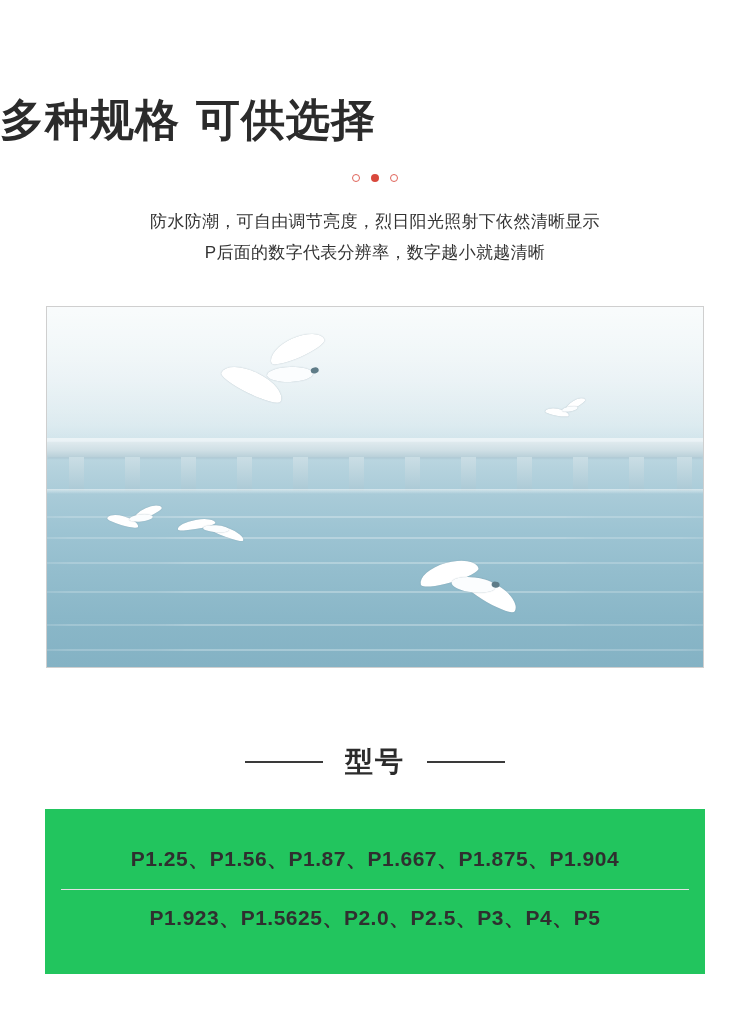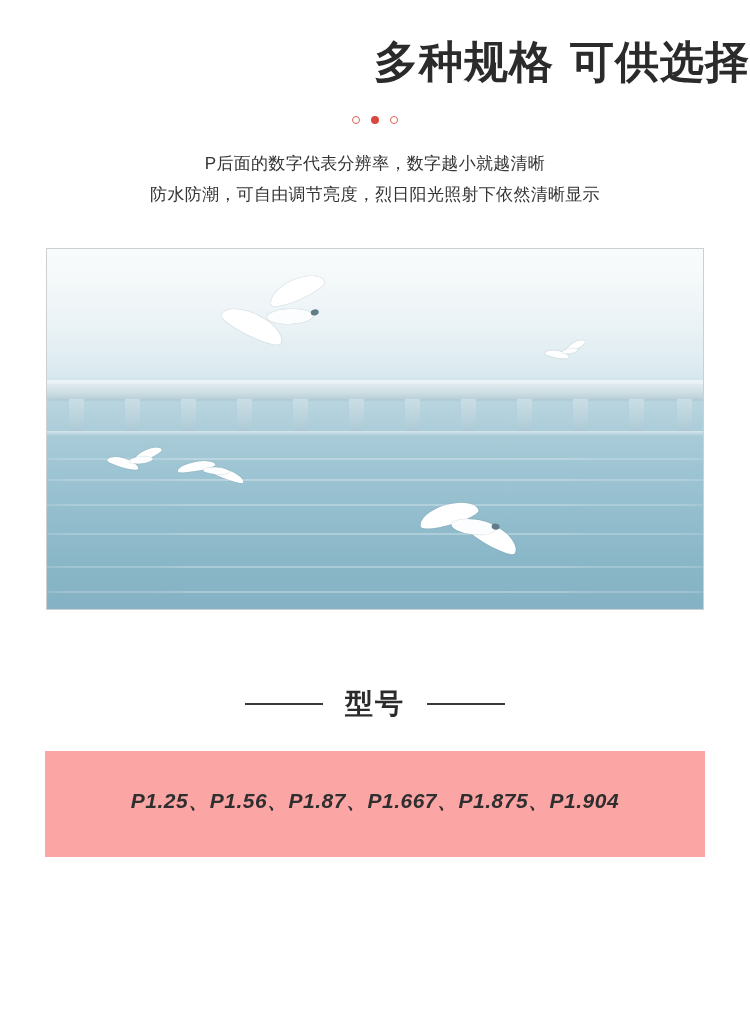--- a/index.html
+++ b/index.html
@@ -16,22 +16,22 @@
   }
   .page {
     position: relative;
     width: 750px;
     height: 1019px;
     background: #ffffff;
   }
 
   
   .headline {
-    text-align: right;
-    margin-top: 36px;
+    text-align: left;
+    margin-top: 94px;
     font-size: 44px;
     font-weight: 700;
     letter-spacing: 1px;
     color: #2b2b2b;
     line-height: 1.2;
   }
   .headline .gap {
     display: inline-block;
     width: 16px;
   }
@@ -183,24 +183,23 @@
     font-size: 28px;
     font-weight: 700;
     color: #2b2b2b;
     letter-spacing: 2px;
   }
 
   
   .model-panel {
     margin: 28px auto 0 auto;
     width: 660px;
-    background: #fca5a5;
+    background: #22c55e;
     padding: 22px 0 26px 0;
     box-sizing: border-box;
-    font-style: italic;
   }
   .model-row {
     text-align: center;
     font-size: 21px;
     font-weight: 700;
     color: #2f2f2f;
     letter-spacing: 0.5px;
     padding: 14px 10px 16px 10px;
     border-bottom: 1px solid #e2e2e2;
     margin: 0 16px;
@@ -218,22 +217,22 @@
     <span>多种规格</span><span class="gap"></span><span>可供选择</span>
   </div>
 
   <div class="dots">
     <span class="dot hollow"></span>
     <span class="dot solid"></span>
     <span class="dot hollow"></span>
   </div>
 
   <div class="subtitle">
+    <div>防水防潮，可自由调节亮度，烈日阳光照射下依然清晰显示</div>
     <div>P后面的数字代表分辨率，数字越小就越清晰</div>
-    <div>防水防潮，可自由调节亮度，烈日阳光照射下依然清晰显示</div>
   </div>
 
   <div class="photo-wrap">
     <div class="photo">
       <div class="sky-haze"></div>
 
       <div class="bridge-rail"></div>
       <div class="bridge-deck"></div>
       <div class="pier" style="left:22px;"></div>
       <div class="pier" style="left:78px;"></div>
@@ -292,15 +291,16 @@
   </div>
 
   <div class="model-title-row">
     <span class="model-line"></span>
     <span class="model-title">型号</span>
     <span class="model-line"></span>
   </div>
 
   <div class="model-panel">
     <div class="model-row">P1.25、P1.56、P1.87、P1.667、P1.875、P1.904</div>
+    <div class="model-row">P1.923、P1.5625、P2.0、P2.5、P3、P4、P5</div>
   </div>
 
 </div>
 
 </body></html>

